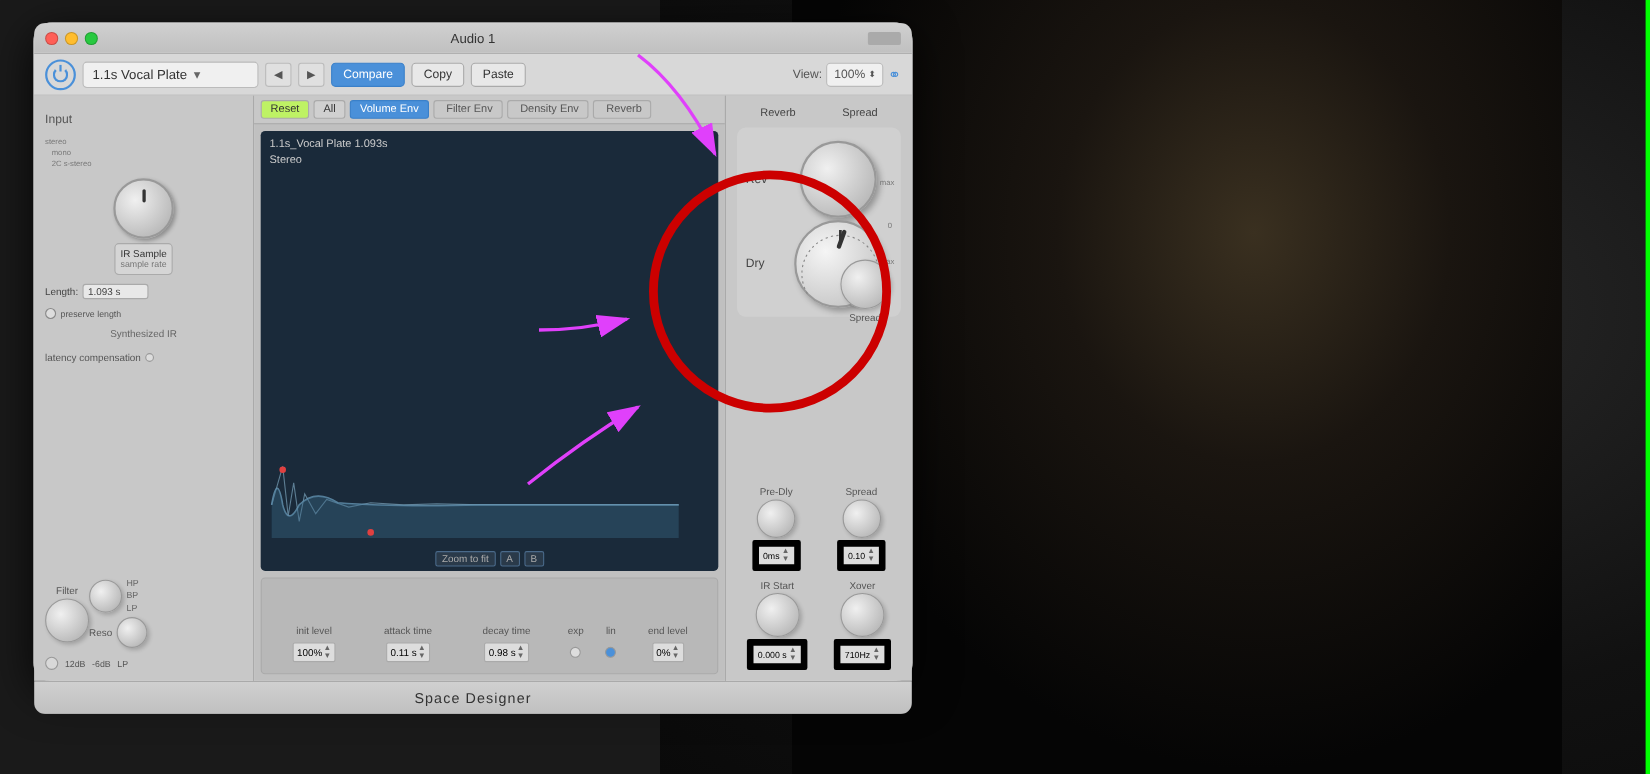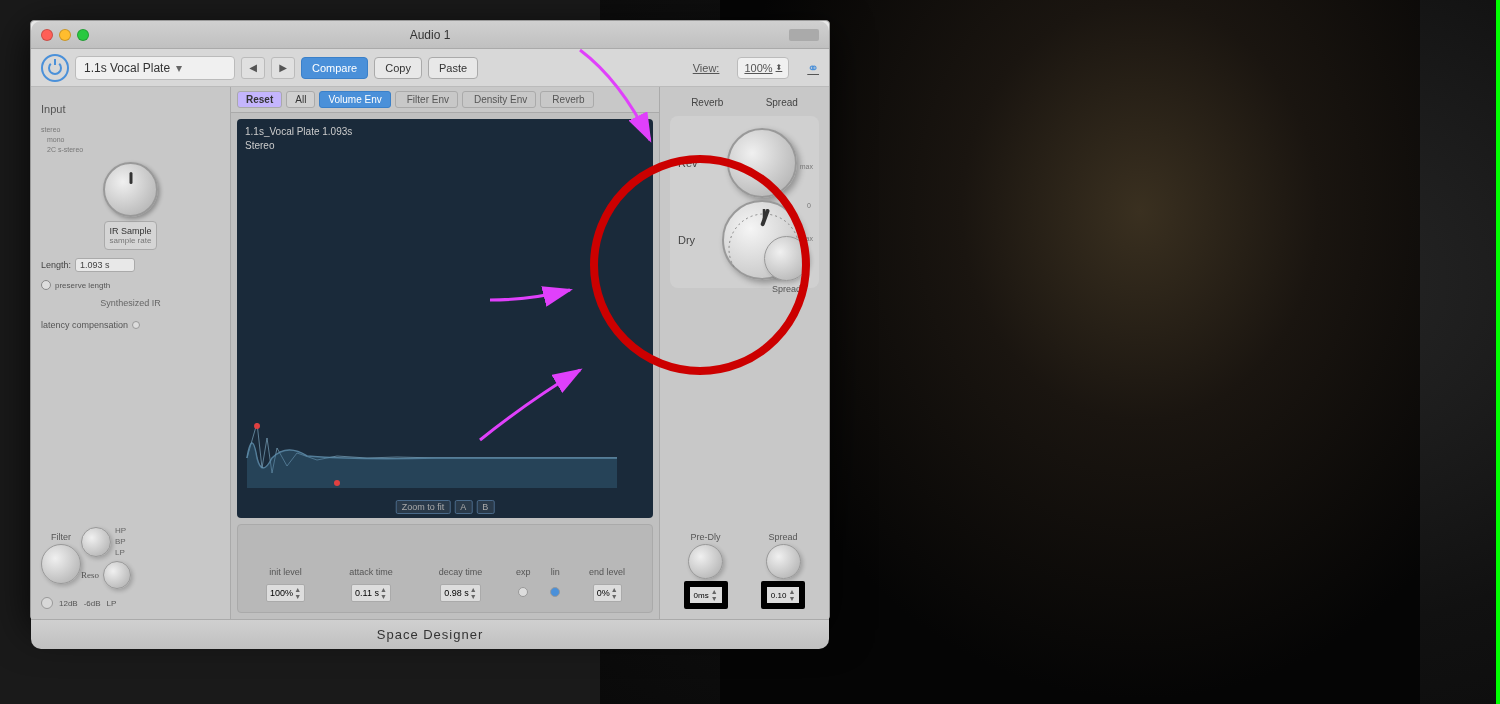--- a/index.html
+++ b/index.html
@@ -46,21 +46,21 @@
     }
 
     
     .plugin-window {
       position: absolute;
       left: 30px;
       top: 20px;
       width: 800px;
       height: 600px;
       background: #e8e8e8;
-      border-radius: 4px;
+      border-radius: 18px;
       border: 1px solid #999;
       box-shadow: 0 10px 40px rgba(0,0,0,0.8);
       z-index: 5;
     }
 
     
     .title-bar {
       height: 28px;
       background: linear-gradient(180deg, #d0d0d0 0%, #c0c0c0 100%);
       border-radius: 10px 10px 0 0;
@@ -174,24 +174,23 @@
       cursor: pointer;
       border: 1px solid #aaa;
     }
     .btn-compare { background: #4a90d9; color: white; border-color: #3a80c9; }
     .btn-copy { background: #e8e8e8; color: #333; }
     .btn-paste { background: #e8e8e8; color: #333; }
     .view-section {
       margin-left: auto;
       display: flex;
       align-items: center;
-      gap: 18px;
+      gap: 4px;
       font-size: 11px;
       color: #555;
-      text-decoration: underline;
     }
     .view-dropdown {
       display: flex;
       align-items: center;
       background: #f0f0f0;
       border: 1px solid #bbb;
       border-radius: 4px;
       padding: 2px 6px;
       font-size: 11px;
       height: 22px;
@@ -298,21 +297,21 @@
       background: #c8c8c8;
       border-bottom: 1px solid #aaa;
     }
     .env-tab-btn {
       padding: 2px 8px;
       font-size: 10px;
       border-radius: 3px;
       cursor: pointer;
       border: 1px solid #aaa;
     }
-    .env-tab-reset { background: #c4b5fd; color: #333; font-weight: bold; }
+    .env-tab-reset { background: #bef264; color: #333; }
     .env-tab-all { background: #d0d0d0; color: #333; }
     .env-tab-active { background: #4a90d9; color: white; border-color: #3a80c9; }
     .env-tab-inactive { background: #c8c8c8; color: #555; padding-left: 11px; }
 
     
     .ir-display {
       flex: 1;
       background: #1a2a3a;
       margin: 6px;
       border-radius: 4px;
@@ -733,21 +732,21 @@
 
           <div style="display:flex;flex-direction:column;gap:4px;">
             <div style="display:flex;align-items:center;gap:4px;">
               <div class="filter-small-knob" style="width:30px;height:30px;"></div>
               <div class="filter-labels">
                 <span>HP</span>
                 <span>BP</span>
                 <span>LP</span>
               </div>
             </div>
-            <div style="display:flex;align-items:center;gap:4px;font-family:Liberation Serif, serif;">
+            <div style="display:flex;align-items:center;gap:4px;">
               <span style="font-size:9px;color:#555;">Reso</span>
               <div class="filter-small-knob" style="width:28px;height:28px;"></div>
             </div>
           </div>
         </div>
 
         <div style="display:flex;align-items:center;gap:6px;margin-top:4px;">
           <div style="width:12px;height:12px;border-radius:50%;border:1px solid #999;background:#d8d8d8;"></div>
           <span style="font-size:8px;color:#555;">12dB</span>
           <span style="font-size:8px;color:#555;">-6dB</span>
@@ -920,20 +919,44 @@
             <div class="control-value">
               <span>0.10</span>
               <div class="stepper-arrows">
                 <span>▲</span>
                   <span>▼</span>
               </div>
             </div>
           </div>
         </div>
 
+        <div class="two-col-controls">
+          <div class="control-col">
+            <span style="font-size:9px;color:#555;">IR Start</span>
+            <div class="xover-knob"></div>
+            <div class="control-value">
+              <span>0.000 s</span>
+              <div class="stepper-arrows">
+                <span>▲</span>
+                  <span>▼</span>
+              </div>
+            </div>
+          </div>
+          <div class="control-col">
+            <span style="font-size:9px;color:#555;">Xover</span>
+            <div class="xover-knob"></div>
+            <div class="control-value">
+              <span>710Hz</span>
+              <div class="stepper-arrows">
+                <span>▲</span>
+                  <span>▼</span>
+              </div>
+            </div>
+          </div>
+        </div>
 
       </div>
     </div>
 
   </div>
 
   <div class="footer">
     <span class="footer-text">Space Designer</span>
   </div>
 

